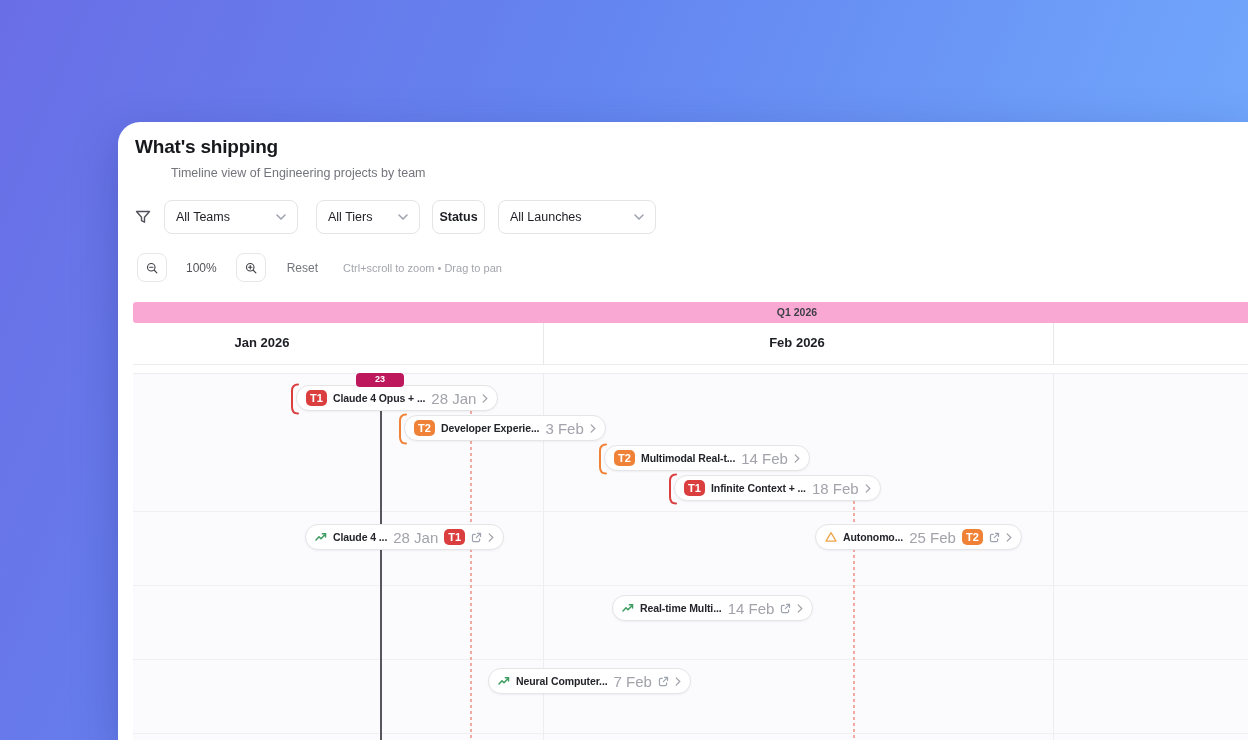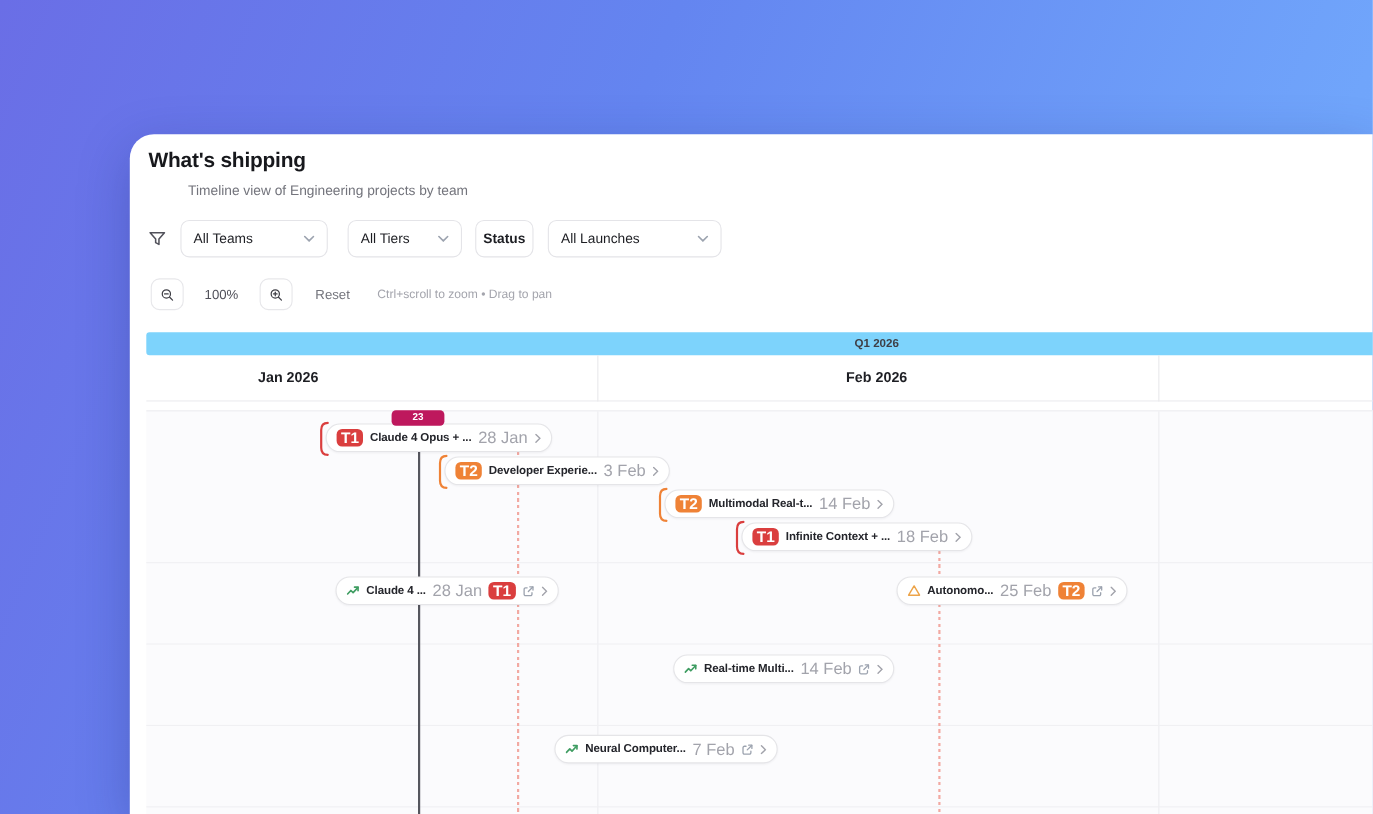--- a/index.html
+++ b/index.html
@@ -37,21 +37,21 @@
   
   .zoom-row { position:absolute; left:19px; top:131px; height:29px; display:flex; align-items:center; }
   .zoom-btn { width:30px; height:29px; border:1px solid #e7e7ea; border-radius:8px; background:#fff;
     display:flex; align-items:center; justify-content:center; cursor:pointer; }
   .zoom-level { font-size:12px; color:#52525b; margin:0 19px; }
   .reset { font-size:12px; color:#73747c; margin:0 25px 0 21px; cursor:pointer; }
   .hint { font-size:11px; color:#a4a5ad; }
 
   
   .timeline { position:absolute; left:15px; top:180px; right:0; bottom:0; }
-  .qband { position:absolute; left:0; top:0; right:0; height:21px; background:#7dd3fc; border-radius:3px 0 0 3px; }
+  .qband { position:absolute; left:0; top:0; right:0; height:21px; background:#f9a8d4; border-radius:3px 0 0 3px; }
   .qband-label { position:absolute; left:664px; top:4px; transform:translateX(-50%); font-size:10.5px; font-weight:700; color:#3f3f46; }
   .months { position:absolute; left:0; top:21px; right:0; height:42px; border-bottom:1px solid #ececef; }
   .month-label { position:absolute; top:12px; transform:translateX(-50%); font-size:13px; font-weight:600; color:#1d1e23; }
   .m-jan { left:129px; } .m-feb { left:664px; }
   .mdiv { position:absolute; top:21px; width:1px; height:42px; background:#e8e8eb; }
   .mdiv1 { left:410px; } .mdiv2 { left:920px; }
 
   .grid { position:absolute; left:0; top:71px; right:0; bottom:0; background:#fbfbfd; border-top:1px solid #ededf0; }
   .vline { position:absolute; top:0; bottom:0; width:1px; background:#ededf0; }
   .v1 { left:410px; } .v2 { left:920px; }
@@ -68,35 +68,35 @@
   .dash2 { left:720px; top:199px; bottom:0; }
 
   .pill {
     position:absolute; height:26px; display:flex; align-items:center; gap:6px;
     background:#fff; border:1px solid #e5e5e8; border-radius:13px; padding:0 9px;
     box-shadow:0 1px 2px rgba(16,24,40,.05); z-index:4; cursor:pointer; white-space:nowrap;
   }
   .pill .name { font-size:10.5px; font-weight:700; color:#24252b; letter-spacing:-.1px; }
   .pill .date { font-size:15px; color:#a2a3ab; }
   .tier-badge { min-width:21px; height:16px; padding:0 4px; border-radius:5px; color:#fff;
-    font-size:14px; font-weight:700; display:flex; align-items:center; justify-content:center; }
+    font-size:11px; font-weight:700; display:flex; align-items:center; justify-content:center; }
   .badge-t1 { background:#da3e3e; }
   .badge-t2 { background:#ef8236; }
   .bracket { position:absolute; left:-7px; top:-3px; width:9px; height:32px; }
   .t1-stroke { color:#da3e3e; } .t2-stroke { color:#ef8236; }
 
   .bar1 { left:163px; top:83px; }
   .bar2 { left:271px; top:113px; }
   .bar3 { left:471px; top:143px; }
   .bar4 { left:541px; top:173px; }
 
   .launch1 { left:172px; top:222px; }
   .launch2 { left:682px; top:222px; }
   .launch3 { left:479px; top:293px; }
-  .launch4 { left:371px; top:366px;justify-content:flex-end; }
+  .launch4 { left:355px; top:366px;justify-content:flex-end; }
 
   .icon-12 { width:12px; height:12px; flex:none; }
   .icon-11 { width:11px; height:11px; flex:none; }
   .chev-right { width:6px; height:9px; flex:none; }
 </style>
 </head>
 <body>
 
 <div class="card">
   <div class="card-inner">

